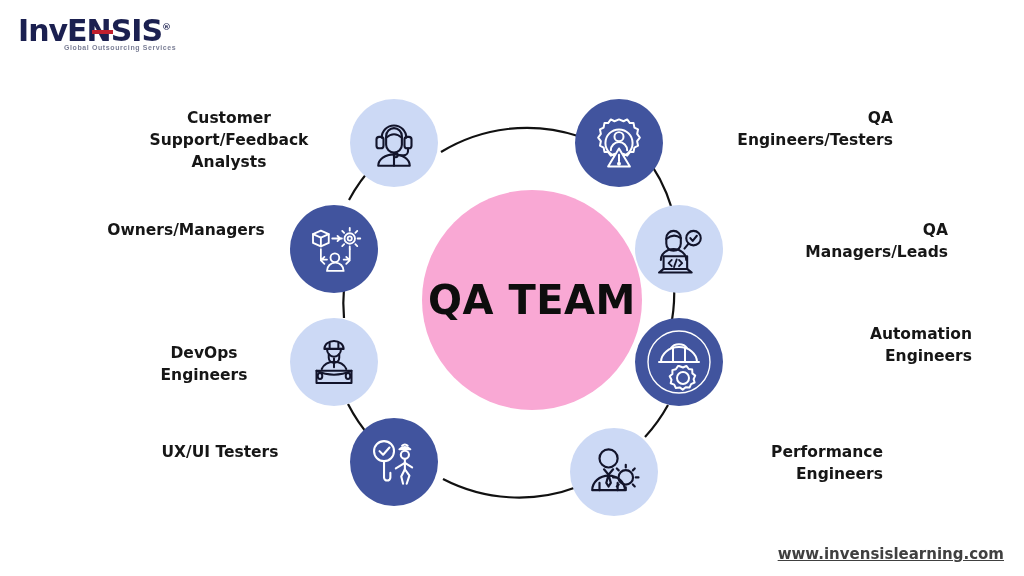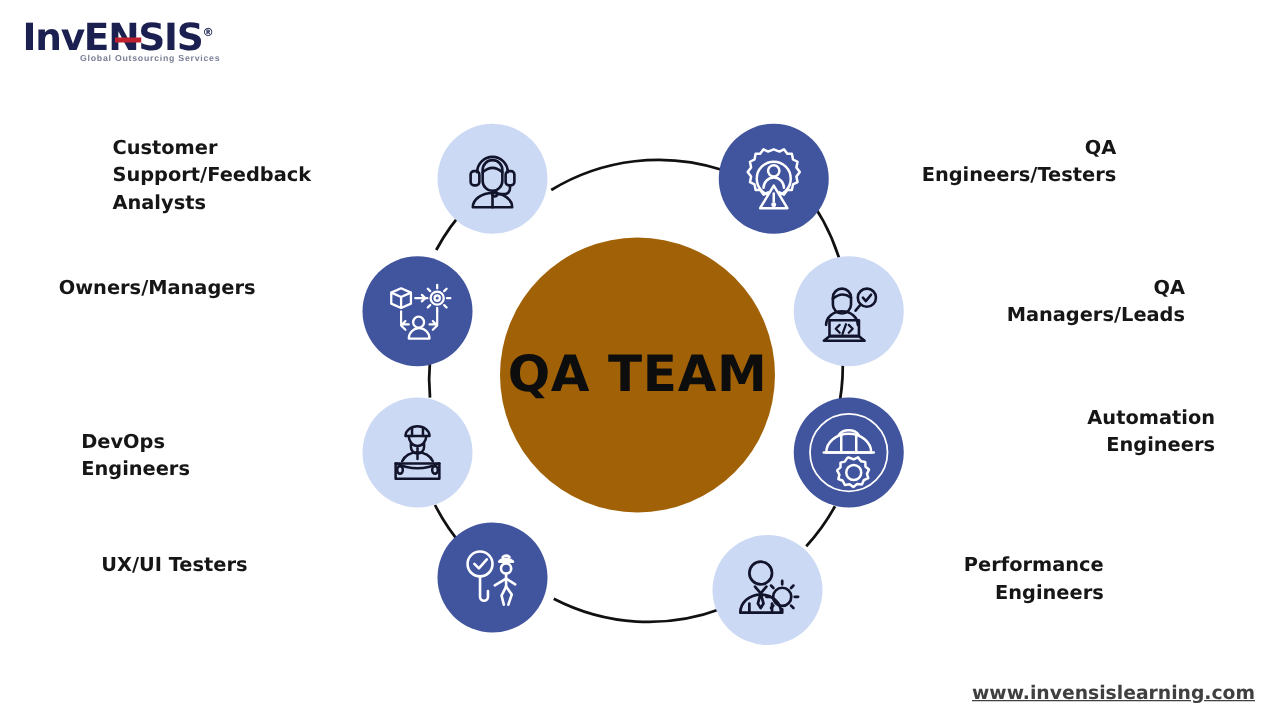--- a/index.html
+++ b/index.html
@@ -22,41 +22,41 @@
     position:absolute;left:74px;top:18px;width:21px;height:4px;background:#c0202e;
   }
   #logo .tag{
     position:absolute;left:46px;top:32px;
     font-size:7px;letter-spacing:.6px;color:#7b7f96;font-weight:bold;
   }
   
   #diagram{position:absolute;left:0;top:0;width:1024px;height:576px;}
   #ring-svg{position:absolute;left:0;top:0;}
   #center-circle{
-    position:absolute;left:400px;top:190px;width:220px;height:220px;
-    border-radius:50%;background:#a16207;
+    position:absolute;left:422px;top:190px;width:220px;height:220px;
+    border-radius:50%;background:#f9a8d4;
     display:flex;align-items:center;justify-content:center;
   }
   #center-circle .center-text{
     font-family:"DejaVu Sans", sans-serif;
     font-weight:bold;font-size:40px;color:#0d0d0d;letter-spacing:.5px;
   }
   .node{position:absolute;width:88px;height:88px;border-radius:50%;
         display:flex;align-items:center;justify-content:center;}
   .node.light{background:#ccd9f5;}
   .node.dark{background:#41549e;}
   .node svg{display:block;}
   .label{
     position:absolute;
     font-family:"DejaVu Sans", sans-serif;
     font-weight:bold;font-size:15.5px;color:#161616;
     line-height:22px;width:230px;
   }
   .label.right{text-align:right;}
-  .label.left{text-align:left;}
+  .label.left{text-align:center;margin-left:24px;}
   
   #footer{
     position:absolute;right:20px;bottom:13px;
     font-family:"DejaVu Sans", sans-serif;
     font-weight:bold;font-size:15px;color:#404040;
     text-decoration:underline;
   }
 </style>
 </head>
 <body>

